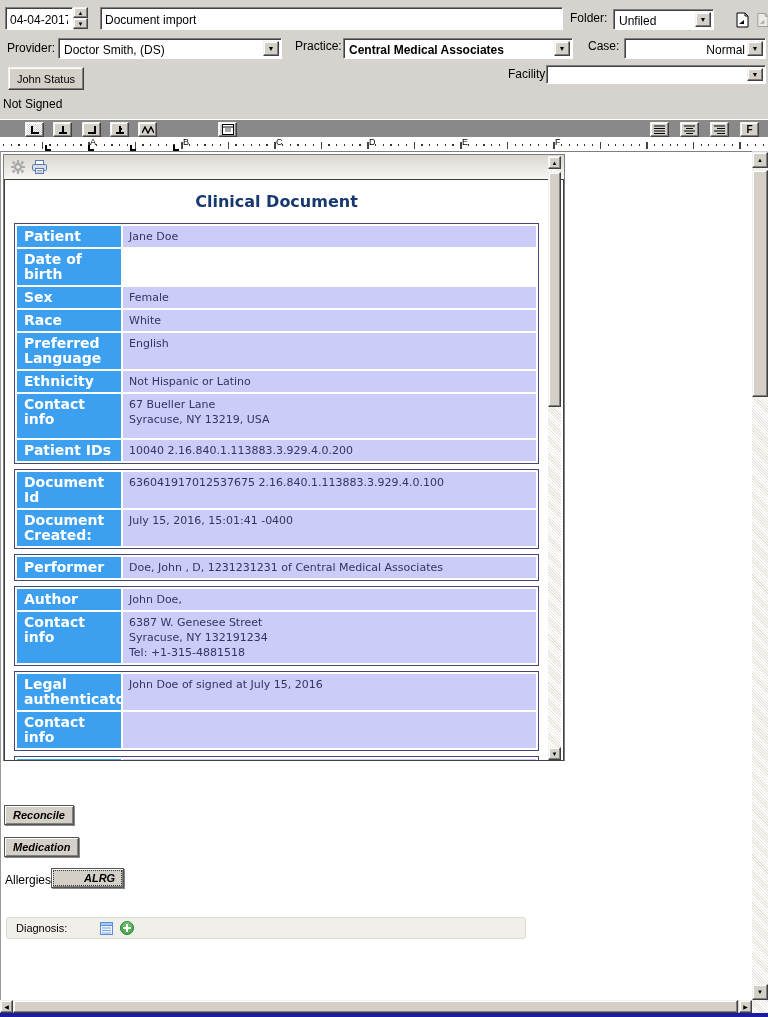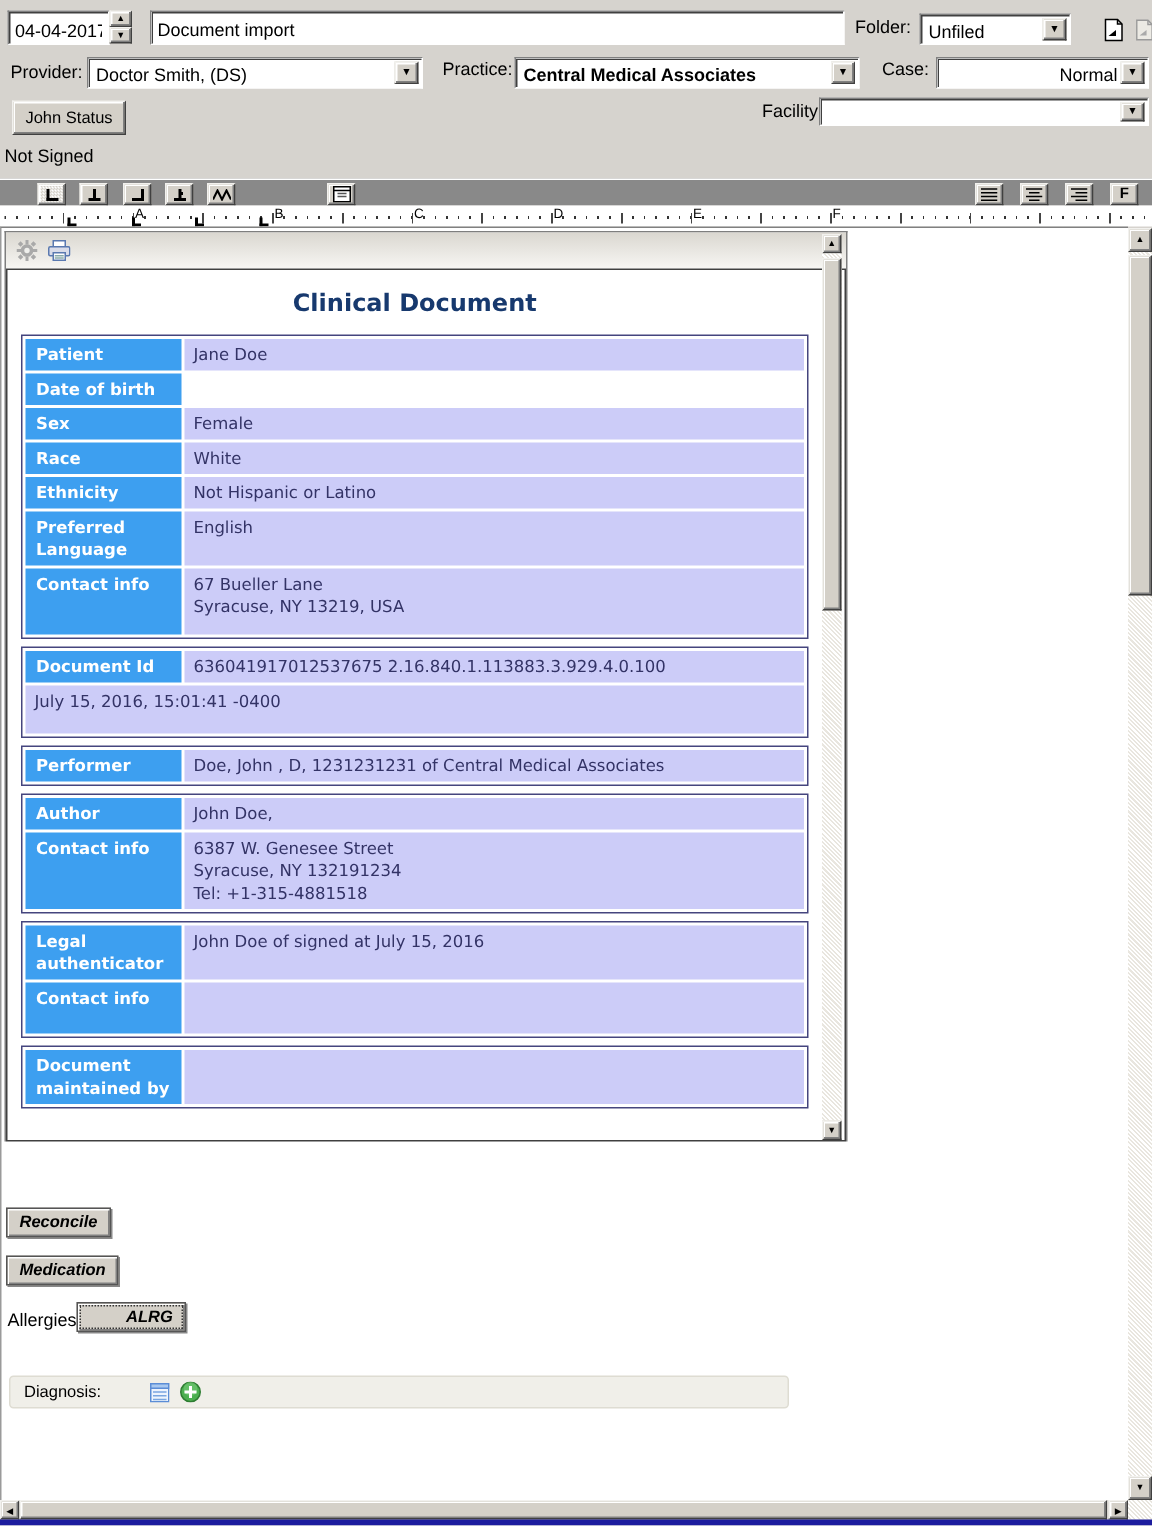--- a/index.html
+++ b/index.html
@@ -76,21 +76,21 @@
               background:linear-gradient(#dad7d0,#f7f6f3); display:flex; align-items:center; gap:7px; padding-left:7px; }
   .docpage { position:absolute; left:0; top:24px; right:0; bottom:0; border:1px solid #404040; background:#fff;
              padding:6px 24px 0 9px; overflow:hidden; }
 
   .doctitle { text-align:center; font-weight:bold; font-size:16px; color:#17396e; margin:6px 0 12px 0;
               font-family:"DejaVu Sans", sans-serif; }
   .doc-section { border:1px solid #45457e; background:#fff; padding:2px; margin-bottom:5px; }
   .doc-row { display:flex; margin-bottom:2px; }
   .doc-row:last-child { margin-bottom:0; }
   .doc-label { width:104px; flex:0 0 104px; background:#3d9ff0; color:#fff; font-weight:bold;
-               padding:3px 4px 3px 7px; margin-right:2px; font-size:11px; line-height:15px;
+               padding:3px 4px 3px 7px; margin-right:2px; font-size:14px; line-height:15px;
                font-family:"DejaVu Sans", sans-serif; }
   .doc-value { flex:1; background:#ccccf8; color:#333366; padding:3px 6px; font-size:11px; line-height:15px;
                white-space:pre-line; font-family:"DejaVu Sans", sans-serif; }
 
   
   .sb-btn { background:#d4d0c8;
     border-top:1px solid #f2f1ee; border-left:1px solid #f2f1ee;
     border-bottom:1px solid #404040; border-right:1px solid #404040;
     box-shadow: inset -1px -1px 0 #808080, inset 1px 1px 0 #fff;
     display:flex; align-items:center; justify-content:center; font-size:6px; color:#000; }
@@ -293,40 +293,45 @@
               <div class="doc-label">Date of birth</div>
             </div>
             <div class="doc-row">
               <div class="doc-label">Sex</div>
               <div class="doc-value">Female</div>
             </div>
             <div class="doc-row">
               <div class="doc-label">Race</div>
               <div class="doc-value">White</div>
             </div>
-            <div class="doc-row">
-              <div class="doc-label">Ethnicity</div>
-              <div class="doc-value">Not Hispanic or Latino</div>
-            </div>
             <div class="doc-row" style="min-height: 32px;">
               <div class="doc-label">Preferred Language</div>
               <div class="doc-value">English</div>
+            </div>
+            <div class="doc-row">
+              <div class="doc-label">Ethnicity</div>
+              <div class="doc-value">Not Hispanic or Latino</div>
             </div>
             <div class="doc-row" style="min-height: 44px;">
               <div class="doc-label">Contact info</div>
               <div class="doc-value">67 Bueller Lane
 Syracuse, NY 13219, USA</div>
             </div>
+            <div class="doc-row">
+              <div class="doc-label">Patient IDs</div>
+              <div class="doc-value">10040 2.16.840.1.113883.3.929.4.0.200</div>
+            </div>
           </div>
           <div class="doc-section">
             <div class="doc-row">
               <div class="doc-label">Document Id</div>
               <div class="doc-value">636041917012537675 2.16.840.1.113883.3.929.4.0.100</div>
             </div>
             <div class="doc-row" style="min-height: 32px;">
+              <div class="doc-label">Document Created:</div>
               <div class="doc-value">July 15, 2016, 15:01:41 -0400</div>
             </div>
           </div>
           <div class="doc-section">
             <div class="doc-row">
               <div class="doc-label">Performer</div>
               <div class="doc-value">Doe, John , D, 1231231231 of Central Medical Associates</div>
             </div>
           </div>
           <div class="doc-section">

